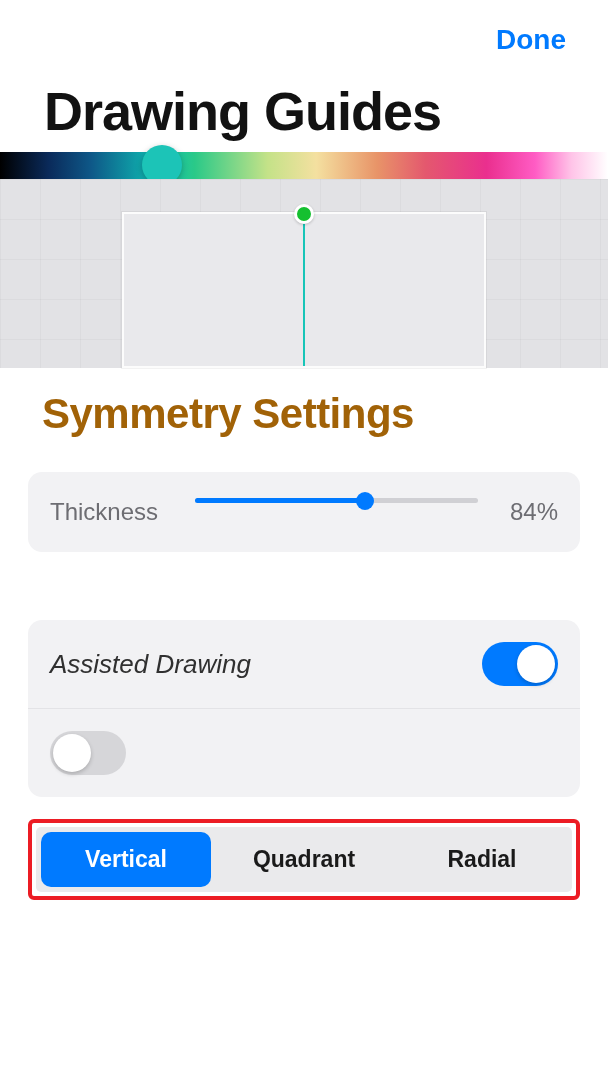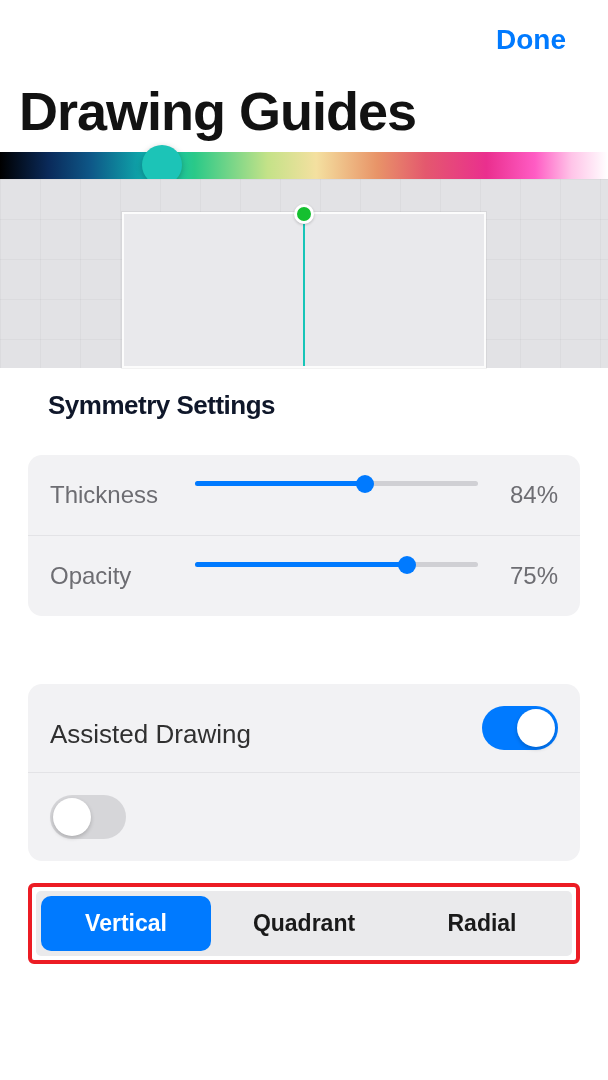--- a/index.html
+++ b/index.html
@@ -22,21 +22,21 @@
       color: #007aff;
       font-size: 28px;
       font-weight: 600;
       cursor: pointer;
     }
     .main-title {
       font-size: 54px;
       font-weight: 900;
       color: #121212;
       margin-top: 80px;
-      margin-left: 19px;
+      margin-left: 44px;
       letter-spacing: -1px;
     }
     .color-strip {
       width: 100%;
       height: 27px;
       margin-top: 10px;
       position: relative;
       background: linear-gradient(to right, 
         #000000 0%, 
         #0a2a5a 8%, 
@@ -103,25 +103,25 @@
       transform: translateX(-50%);
       box-shadow: 0 1px 3px rgba(0,0,0,0.2);
     }
     .sheet {
       background: #ffffff;
       border-radius: 18px 18px 0 0;
       margin-top: -8px;
       padding: 30px 28px 0 28px;
     }
     .sheet-title {
-      font-size: 26px;
+      font-size: 42px;
       font-weight: 900;
-      color: #0f172a;
+      color: #a16207;
       margin-bottom: 34px;
-      margin-left: 20px;
+      margin-left: 14px;
       letter-spacing: -0.5px;
     }
     .settings-group {
       background: #f2f2f4;
       border-radius: 14px;
       overflow: hidden;
     }
     .setting-row {
       display: flex;
       align-items: flex-start;
@@ -166,24 +166,25 @@
       flex: 0 0 60px;
       text-align: right;
       font-size: 24px;
       color: #6d6d72;
     }
     .group-gap {
       height: 68px;
     }
     .toggle-row {
       display: flex;
-      align-items: flex-end;
+      align-items: center;
       justify-content: space-between;
       padding: 22px 22px;
       border-bottom: 1px solid #e3e3e6;
+      font-style: italic;
     }
     .toggle-row:last-child {
       border-bottom: none;
     }
     .toggle-label {
       font-size: 26px;
       color: #303030;
       font-weight: 400;
     }
     .toggle {
@@ -264,28 +265,20 @@
   <h2 class="sheet-title">Symmetry Settings</h2>
 
   <div class="settings-group">
     <div class="setting-row">
       <div class="setting-label">Thickness</div>
       <div class="slider-track">
         <div class="slider-fill" style="width:60%"></div>
         <div class="slider-thumb" style="left:60%"></div>
       </div>
       <div class="setting-value">84%</div>
-    </div>
-    <div class="setting-row">
-      <div class="setting-label">Opacity</div>
-      <div class="slider-track">
-        <div class="slider-fill" style="width:75%"></div>
-        <div class="slider-thumb" style="left:75%"></div>
-      </div>
-      <div class="setting-value">75%</div>
     </div>
   </div>
 
   <div class="group-gap"></div>
 
   <div class="settings-group">
     <div class="toggle-row">
       <div class="toggle-label">Assisted Drawing</div>
       <div class="toggle on">
         <div class="toggle-knob"></div>

